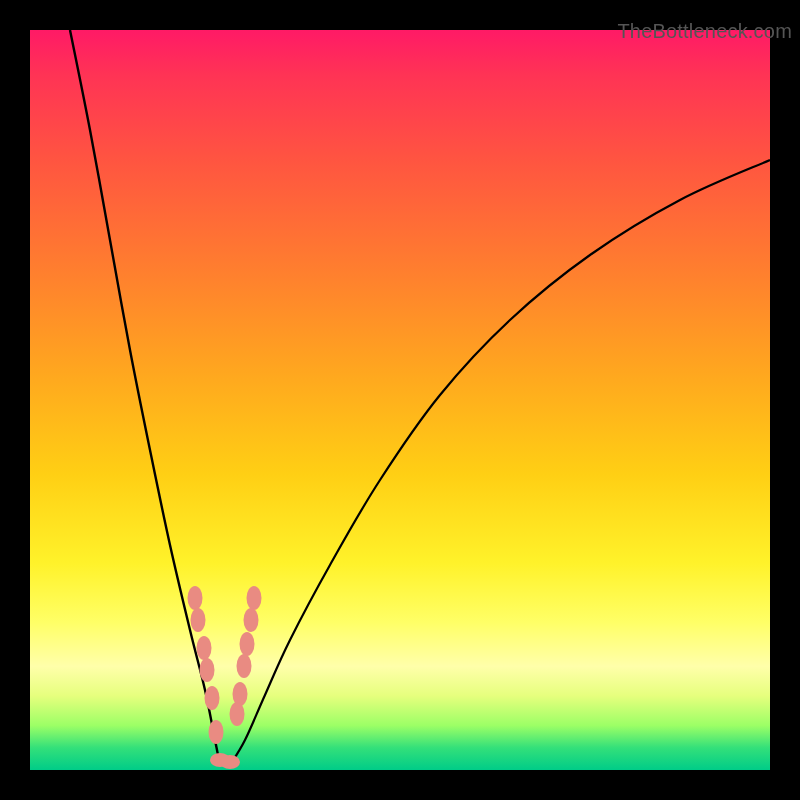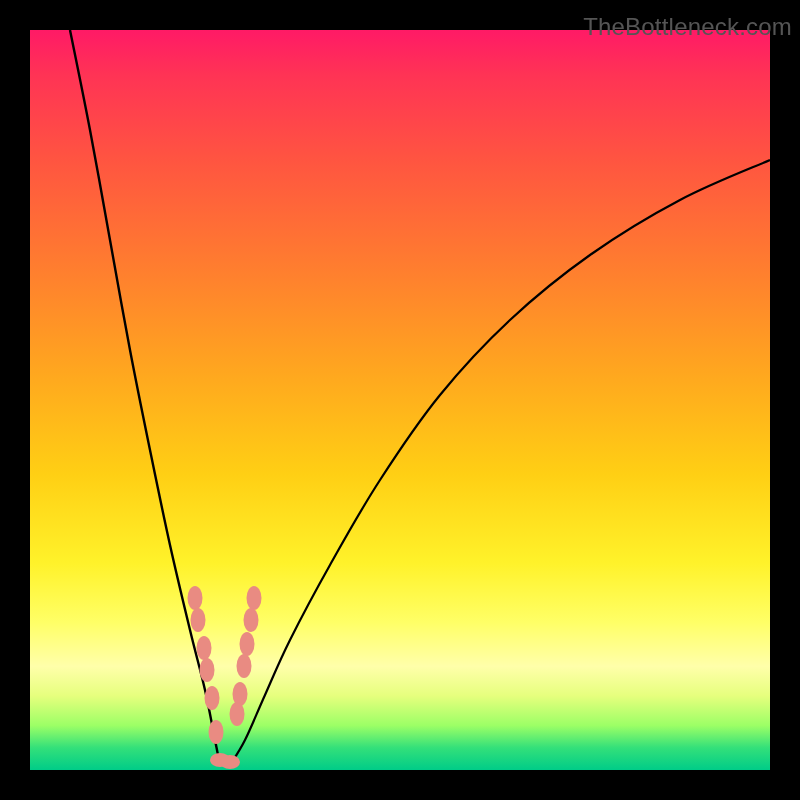--- a/index.html
+++ b/index.html
@@ -35,24 +35,24 @@
       #ffff66 80%,
       #ffffaa 86%,
       #e6ff7d 90%,
       #9cff66 94%,
       #33e07a 97%,
       #00cc88 100%
     );
   }
   .watermark {
     position: absolute;
-    top: 13px;
+    top: 20px;
     right: 8px;
     color: #555;
-    font-size: 24px;
+    font-size: 20px;
     letter-spacing: 0.2px;
     user-select: none;
   }
   svg.curve {
     position: absolute;
     inset: 0;
   }
 </style>
 </head>
 <body>

